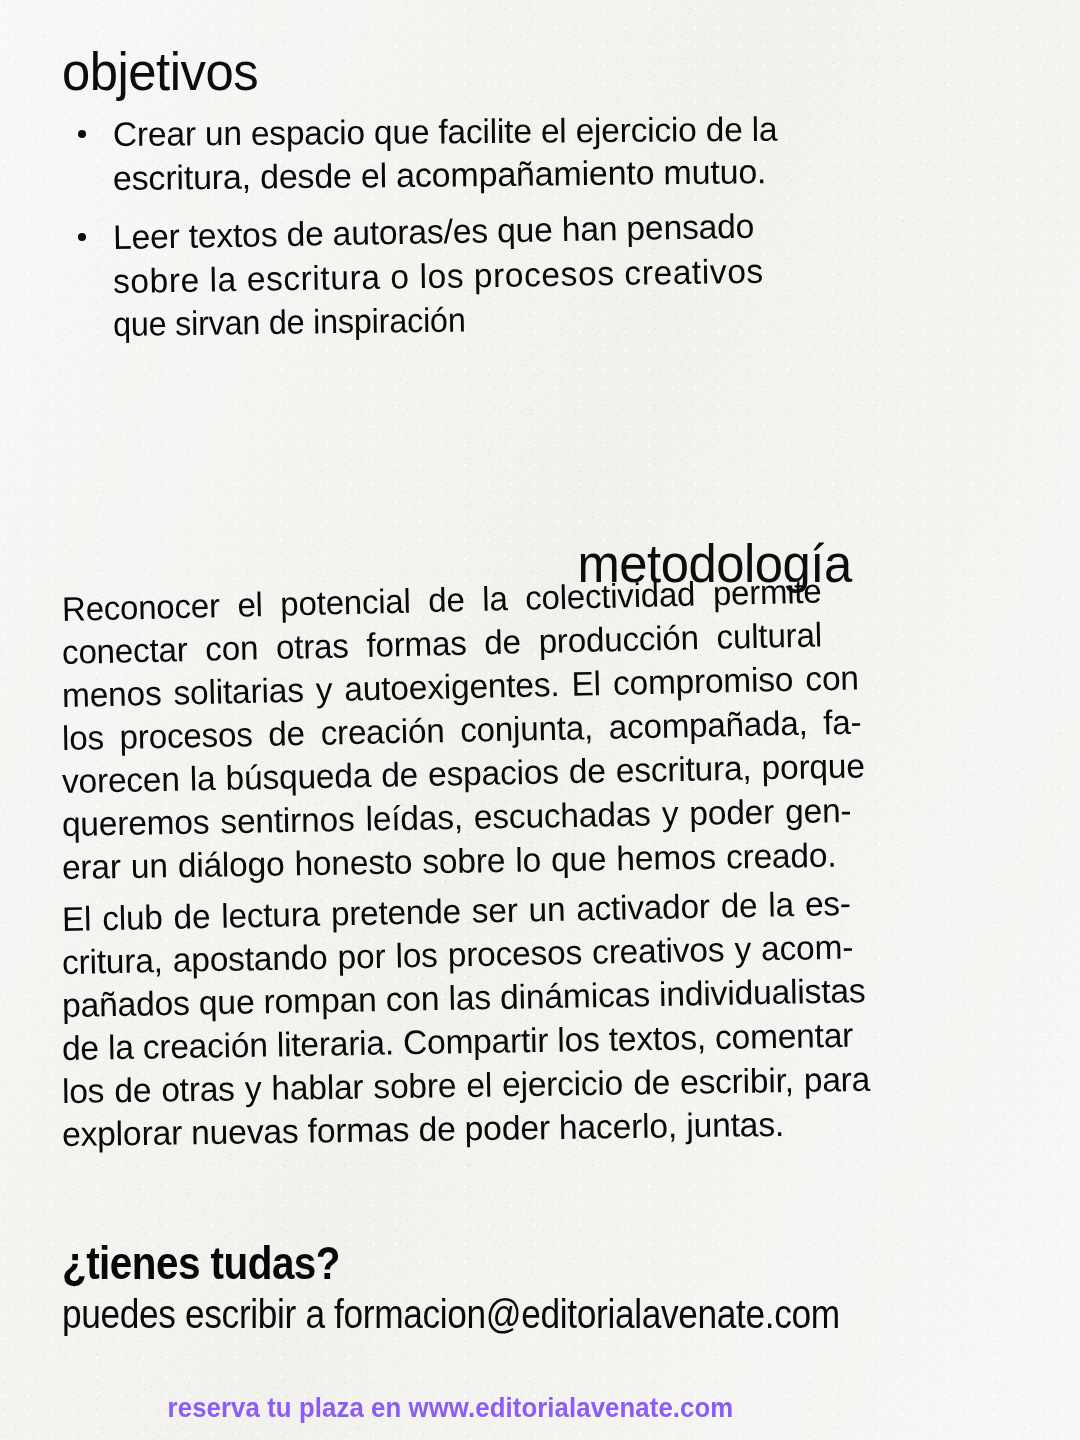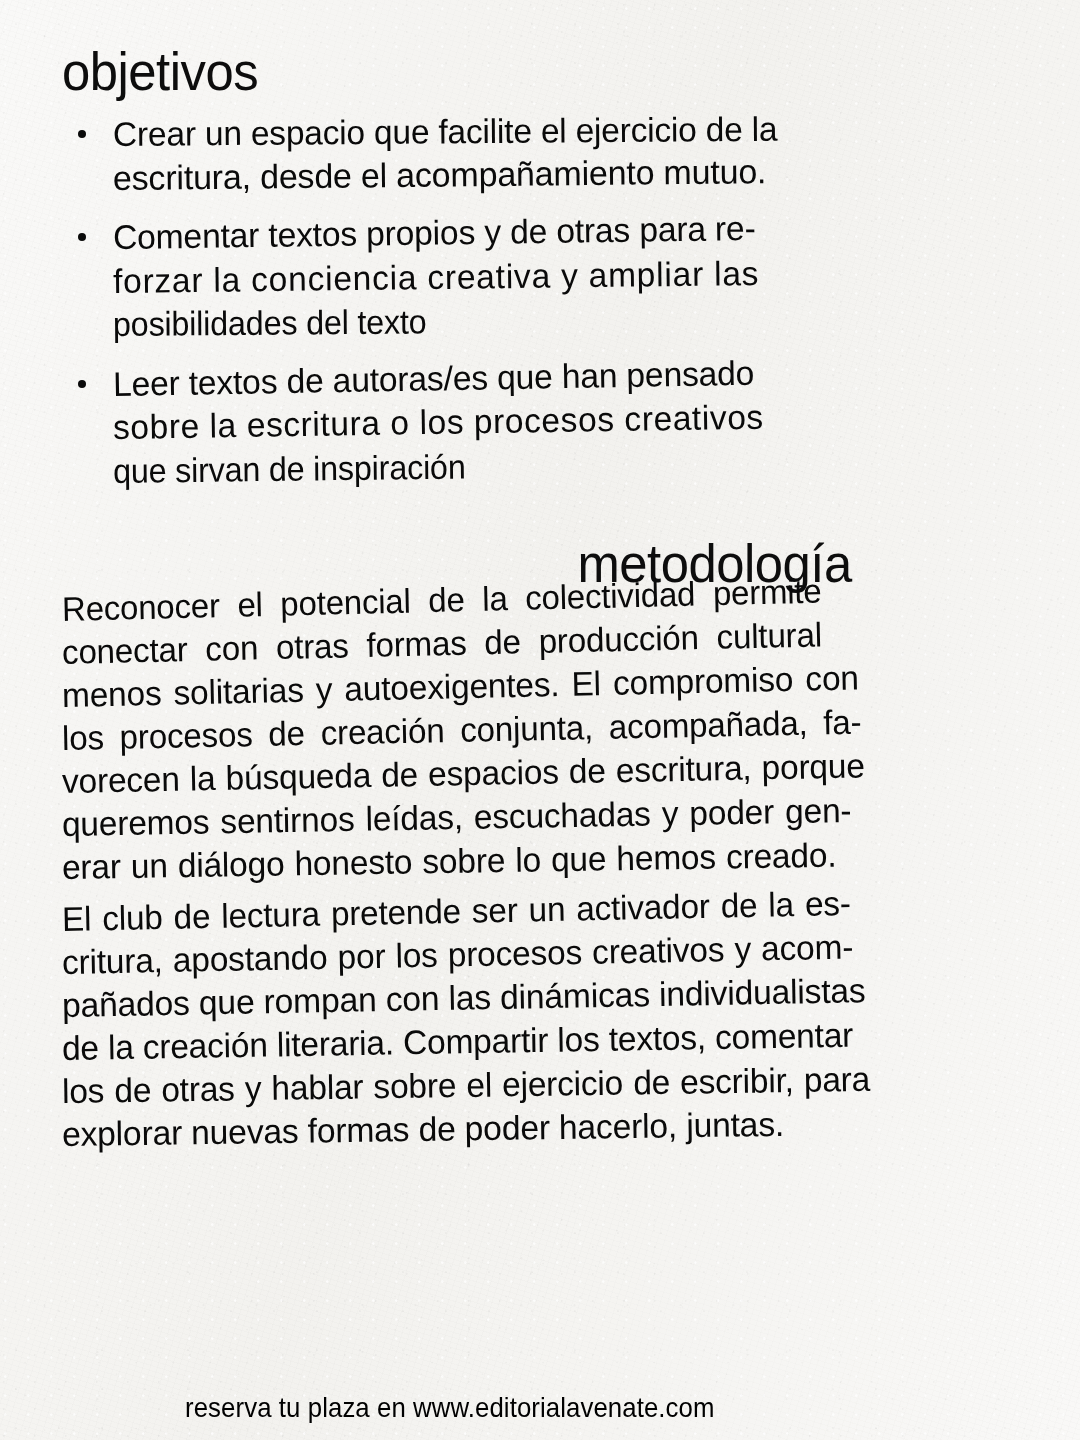--- a/index.html
+++ b/index.html
@@ -187,22 +187,22 @@
   }
 
   
   .footer-note {
     position: absolute;
     left: 0;
     right: 0;
     top: 1392px;
     text-align: center;
     font-size: 28px;
-    font-weight: 400;
-    color: #000000;
+    font-weight: 700;
+    color: #8b5cf6;
     letter-spacing: 0.1px;
     white-space: nowrap;
   }
   .footer-note span {
     display: inline-block;
     transform: scaleX(0.92);
   }
 </style>
 </head>
 <body>
@@ -214,26 +214,20 @@
   <div class="heading heading-objetivos">objetivos</div>
 
   <ul class="objectives-list">
 
     <li class="objective-item obj-1">
       <span class="bullet-dot"></span>
       <span class="objective-line ln-0">Crear un espacio que facilite el ejercicio de la</span>
       <span class="objective-line ln-1">escritura, desde el acompañamiento mutuo.</span>
     </li>
 
-    <li class="objective-item obj-2">
-      <span class="bullet-dot"></span>
-      <span class="objective-line ln-0">Comentar textos propios y de otras para re-</span>
-      <span class="objective-line ln-1">forzar la conciencia creativa y ampliar las</span>
-      <span class="objective-line ln-2">posibilidades del texto</span>
-    </li>
 
     <li class="objective-item obj-3">
       <span class="bullet-dot"></span>
       <span class="objective-line ln-0">Leer textos de autoras/es que han pensado</span>
       <span class="objective-line ln-1">sobre la escritura o los procesos creativos</span>
       <span class="objective-line ln-2">que sirvan de inspiración</span>
     </li>
 
   </ul>
 
@@ -251,18 +245,22 @@
 
   <div class="method-block method-p2">
     <span class="body-line bl-0">El club de lectura pretende ser un activador de la es-</span>
     <span class="body-line bl-1">critura, apostando por los procesos creativos y acom-</span>
     <span class="body-line bl-2">pañados que rompan con las dinámicas individualistas</span>
     <span class="body-line bl-3">de la creación literaria. Compartir los textos, comentar</span>
     <span class="body-line bl-4">los de otras y hablar sobre el ejercicio de escribir, para</span>
     <span class="body-line bl-5">explorar nuevas formas de poder hacerlo, juntas.</span>
   </div>
 
+  <div class="contact-block">
+    <span class="contact-question">¿tienes tudas?</span>
+    <span class="contact-email-line">puedes escribir a formacion@editorialavenate.com</span>
+  </div>
 
   <div class="footer-note">
     <span>reserva tu plaza en www.editorialavenate.com</span>
   </div>
 
 </div>
 
 </body></html>

